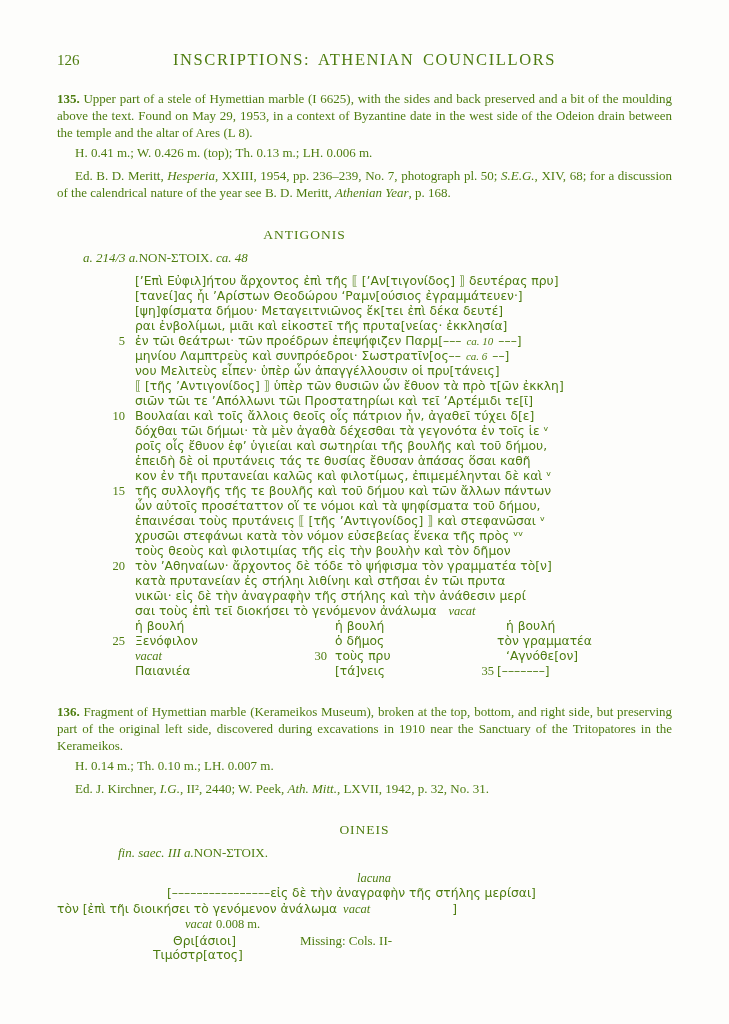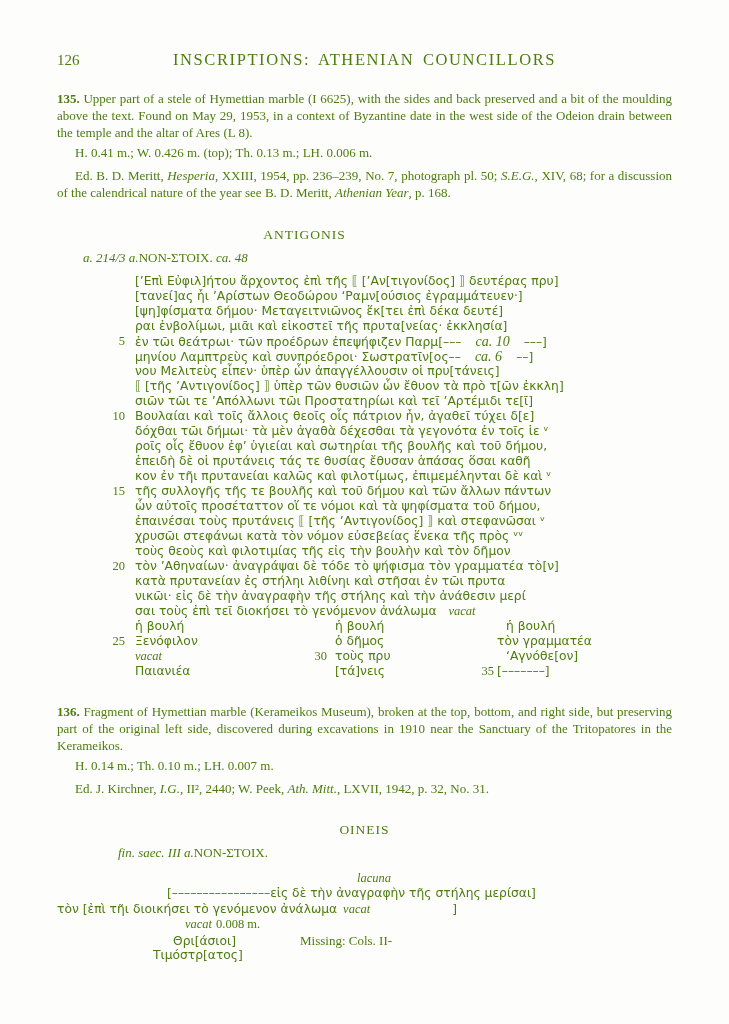--- a/index.html
+++ b/index.html
@@ -32,21 +32,21 @@
   .d135 .dleft{margin-left:26px;}
   .d135 .dright{margin-right:46px;}
   .d136 .dleft{margin-left:61px;}
   .d136 .dright{margin-right:102px;}
   .dright i{font-style:italic;}
   
   .greek{margin-left:78px;margin-top:8px;font-family:"DejaVu Sans",sans-serif;font-size:12.3px;line-height:15px;}
   .gl{position:relative;white-space:nowrap;height:15px;}
   .ln{position:absolute;left:-36px;width:26px;text-align:right;
       font-family:"Liberation Serif",serif;font-size:12.5px;}
-  i.ca{font-family:"Liberation Serif",serif;font-size:14px;margin:0 14px;font-style:italic;}
+  i.ca{font-family:"Liberation Serif",serif;font-size:11px;margin:0 5px;font-style:italic;}
   i.vac{font-family:"Liberation Serif",serif;font-size:12.5px;margin-left:12px;font-style:italic;}
   .c2{position:absolute;left:200px;}
   .c3{position:absolute;left:362px;}
   .c3i{position:absolute;left:371px;}
   .ln2{position:absolute;left:168px;width:24px;text-align:right;
        font-family:"Liberation Serif",serif;font-size:12.5px;}
   .ln3{position:absolute;left:335px;width:24px;text-align:right;
        font-family:"Liberation Serif",serif;font-size:12.5px;}
   
   .greek136{margin-top:10px;font-family:"DejaVu Sans",sans-serif;font-size:12.3px;line-height:15.5px;}
@@ -95,21 +95,21 @@
       <div class="gl"><span class="ln">10</span><span>Βουλαίαι καὶ τοῖς ἄλλοις θεοῖς οἷς πάτριον ἦν, ἀγαθεῖ τύχει δ[ε]</span></div>
       <div class="gl"><span class="ln"></span><span>δόχθαι τῶι δήμωι· τὰ μὲν ἀγαθὰ δέχεσθαι τὰ γεγονότα ἐν τοῖς ἱε ᵛ</span></div>
       <div class="gl"><span class="ln"></span><span>ροῖς οἷς ἔθυον ἐφ’ ὑγιείαι καὶ σωτηρίαι τῆς βουλῆς καὶ τοῦ δήμου,</span></div>
       <div class="gl"><span class="ln"></span><span>ἐπειδὴ δὲ οἱ πρυτάνεις τάς τε θυσίας ἔθυσαν ἁπάσας ὅσαι καθῆ</span></div>
       <div class="gl"><span class="ln"></span><span>κον ἐν τῆι πρυτανείαι καλῶς καὶ φιλοτίμως, ἐπιμεμέληνται δὲ καὶ ᵛ</span></div>
       <div class="gl"><span class="ln">15</span><span>τῆς συλλογῆς τῆς τε βουλῆς καὶ τοῦ δήμου καὶ τῶν ἄλλων πάντων</span></div>
       <div class="gl"><span class="ln"></span><span>ὧν αὐτοῖς προσέταττον οἵ τε νόμοι καὶ τὰ ψηφίσματα τοῦ δήμου,</span></div>
       <div class="gl"><span class="ln"></span><span>ἐπαινέσαι τοὺς πρυτάνεις ⟦ [τῆς ’Αντιγονίδος] ⟧ καὶ στεφανῶσαι ᵛ</span></div>
       <div class="gl"><span class="ln"></span><span>χρυσῶι στεφάνωι κατὰ τὸν νόμον εὐσεβείας ἕνεκα τῆς πρὸς ᵛᵛ</span></div>
       <div class="gl"><span class="ln"></span><span>τοὺς θεοὺς καὶ φιλοτιμίας τῆς εἰς τὴν βουλὴν καὶ τὸν δῆμον</span></div>
-      <div class="gl"><span class="ln">20</span><span>τὸν ’Αθηναίων· ἀναγράψαι δὲ τόδε τὸ ψήφισμα τὸν γραμματέα τὸ[ν]</span></div>
+      <div class="gl"><span class="ln">20</span><span>τὸν ’Αθηναίων· ἄρχοντος δὲ τόδε τὸ ψήφισμα τὸν γραμματέα τὸ[ν]</span></div>
       <div class="gl"><span class="ln"></span><span>κατὰ πρυτανείαν ἐς στήληι λιθίνηι καὶ στῆσαι ἐν τῶι πρυτα</span></div>
       <div class="gl"><span class="ln"></span><span>νικῶι· εἰς δὲ τὴν ἀναγραφὴν τῆς στήλης καὶ τὴν ἀνάθεσιν μερί</span></div>
       <div class="gl"><span class="ln"></span><span>σαι τοὺς ἐπὶ τεῖ διοκήσει τὸ γενόμενον ἀνάλωμα</span><i class="vac">vacat</i></div>
 
       <div class="gl"><span>ἡ βουλή</span><span class="c2">ἡ βουλή</span><span class="c3i">ἡ βουλή</span></div>
       <div class="gl"><span class="ln">25</span><span>Ξενόφιλον</span><span class="c2">ὁ δῆμος</span><span class="c3">τὸν γραμματέα</span></div>
       <div class="gl"><i style="font-family:'Liberation Serif',serif;font-size:12.5px;">vacat</i><span class="ln2">30</span><span class="c2">τοὺς πρυ</span><span class="c3i">‘Αγνόθε[ον]</span></div>
       <div class="gl"><span>Παιανιέα</span><span class="c2">[τά]νεις</span><span class="ln3">35</span><span class="c3">[–––––––]</span></div>
     </div>
   </div>

